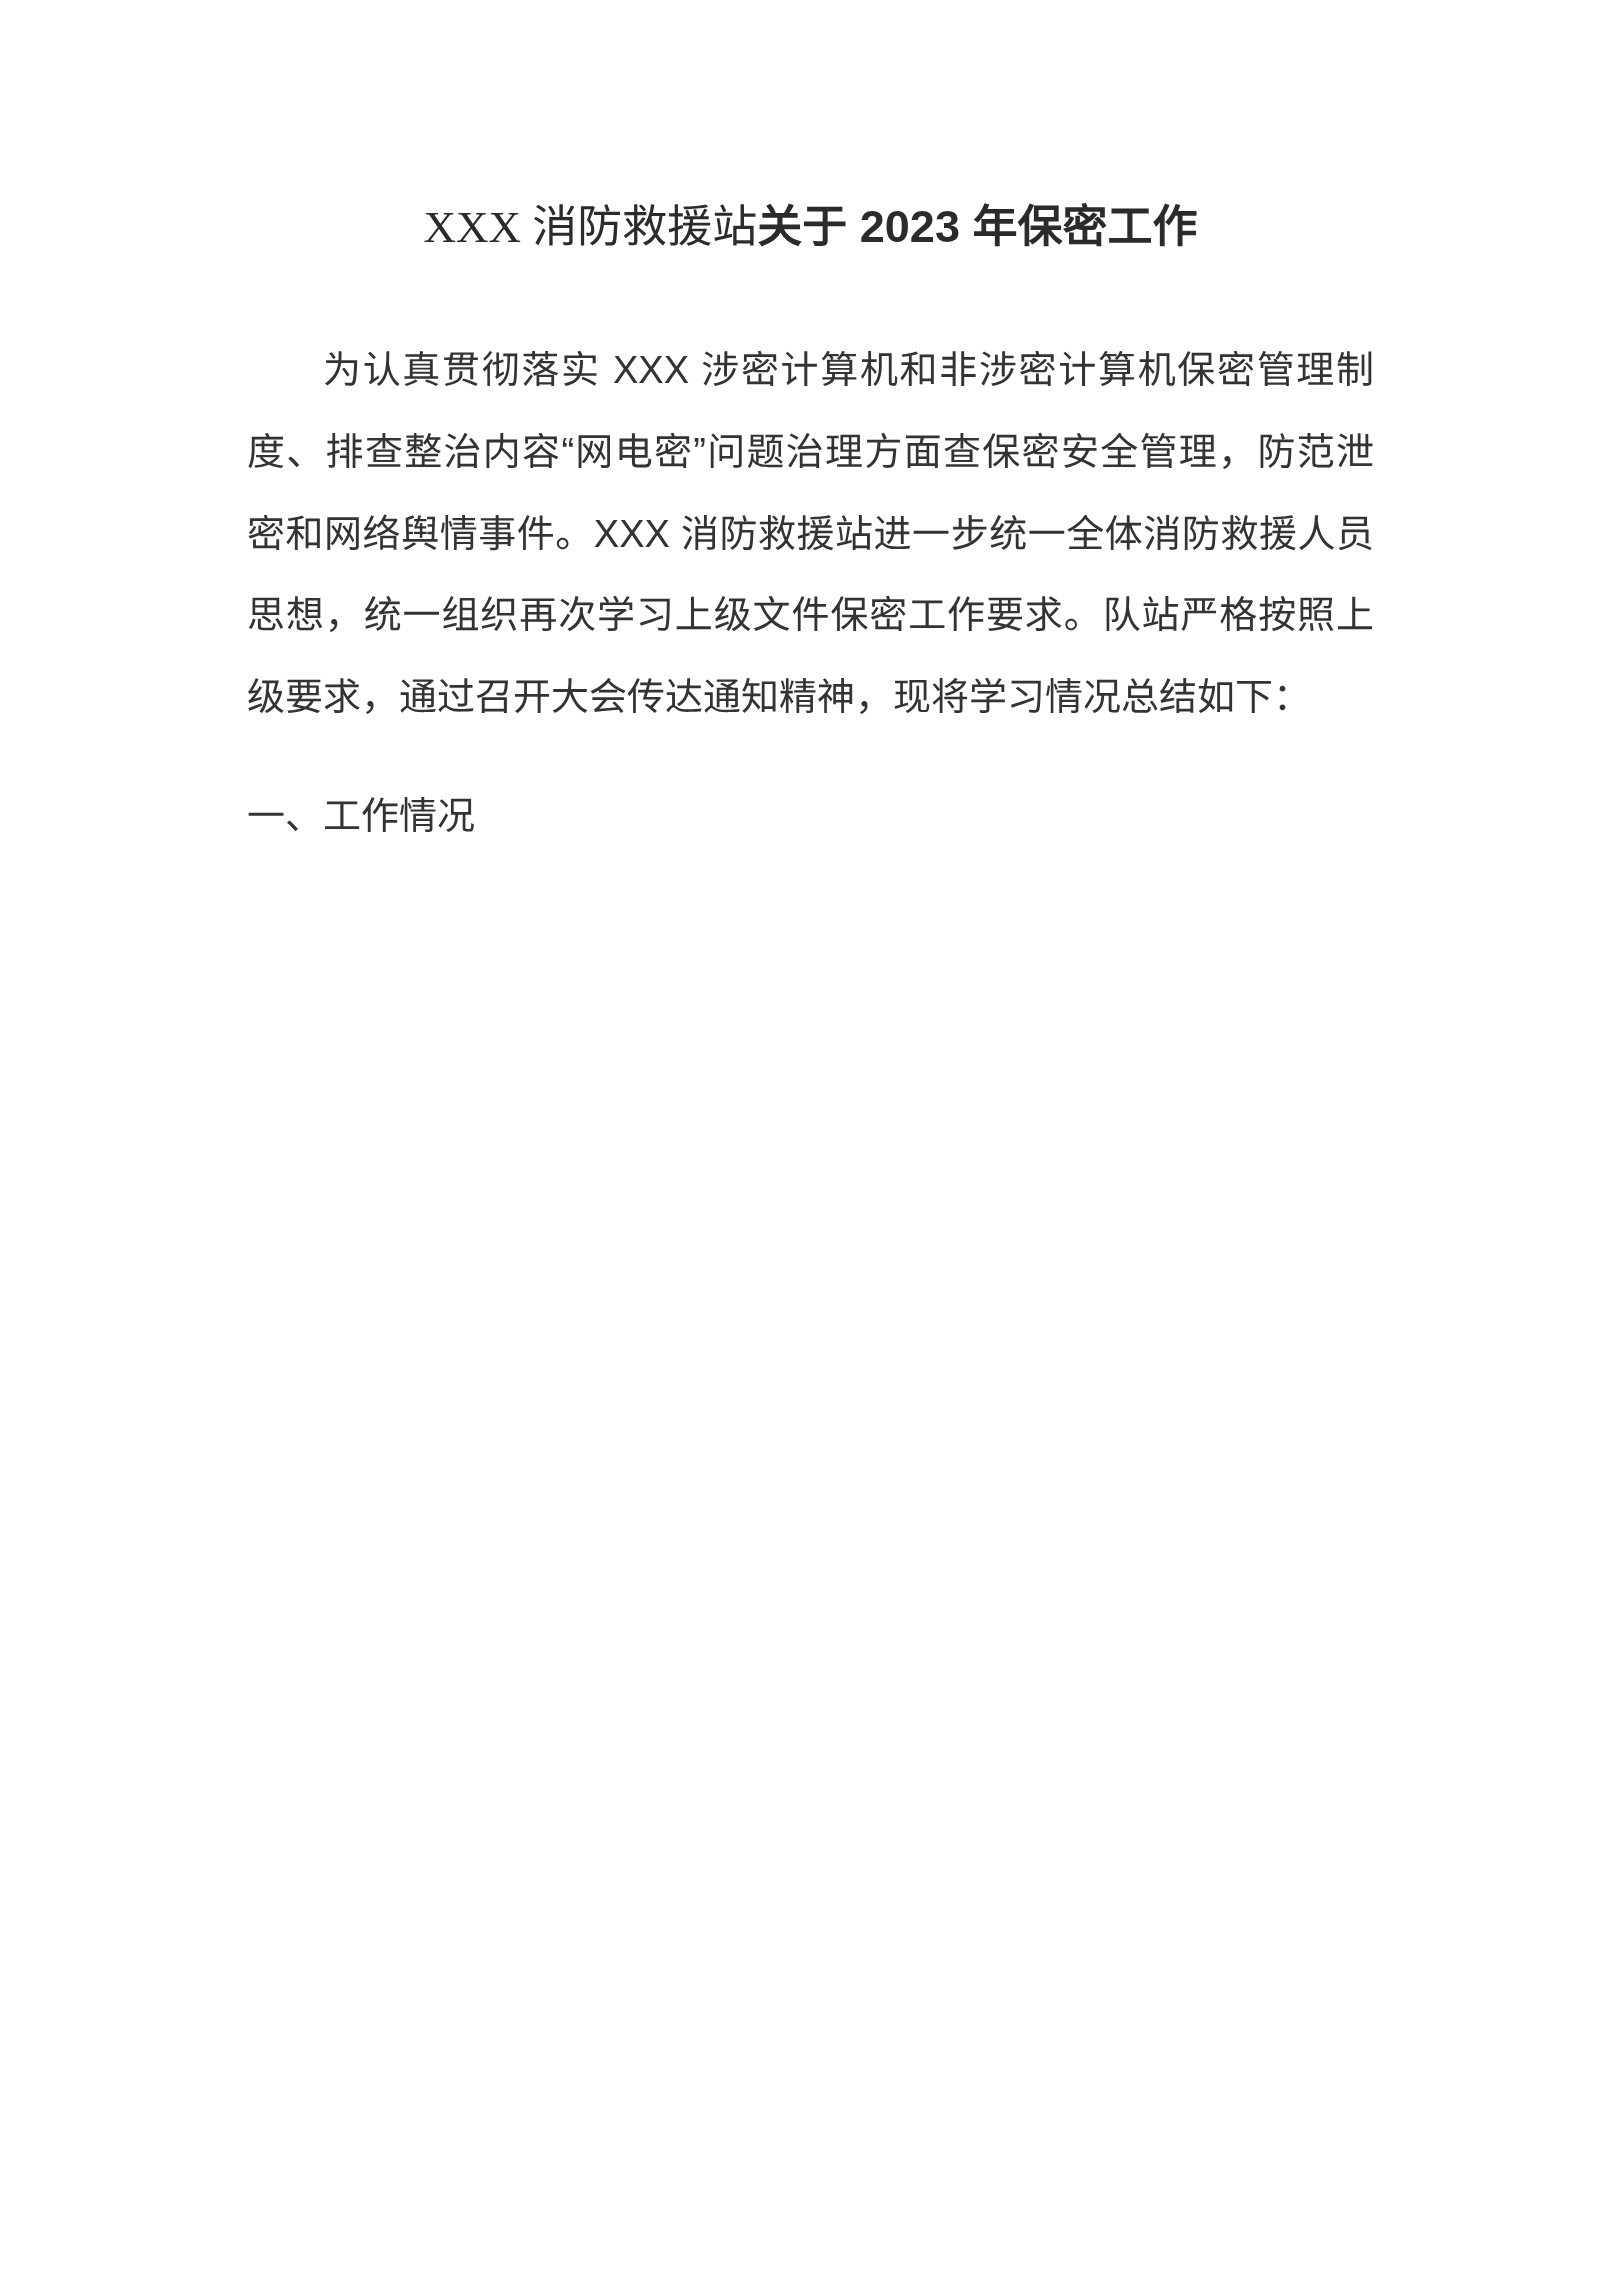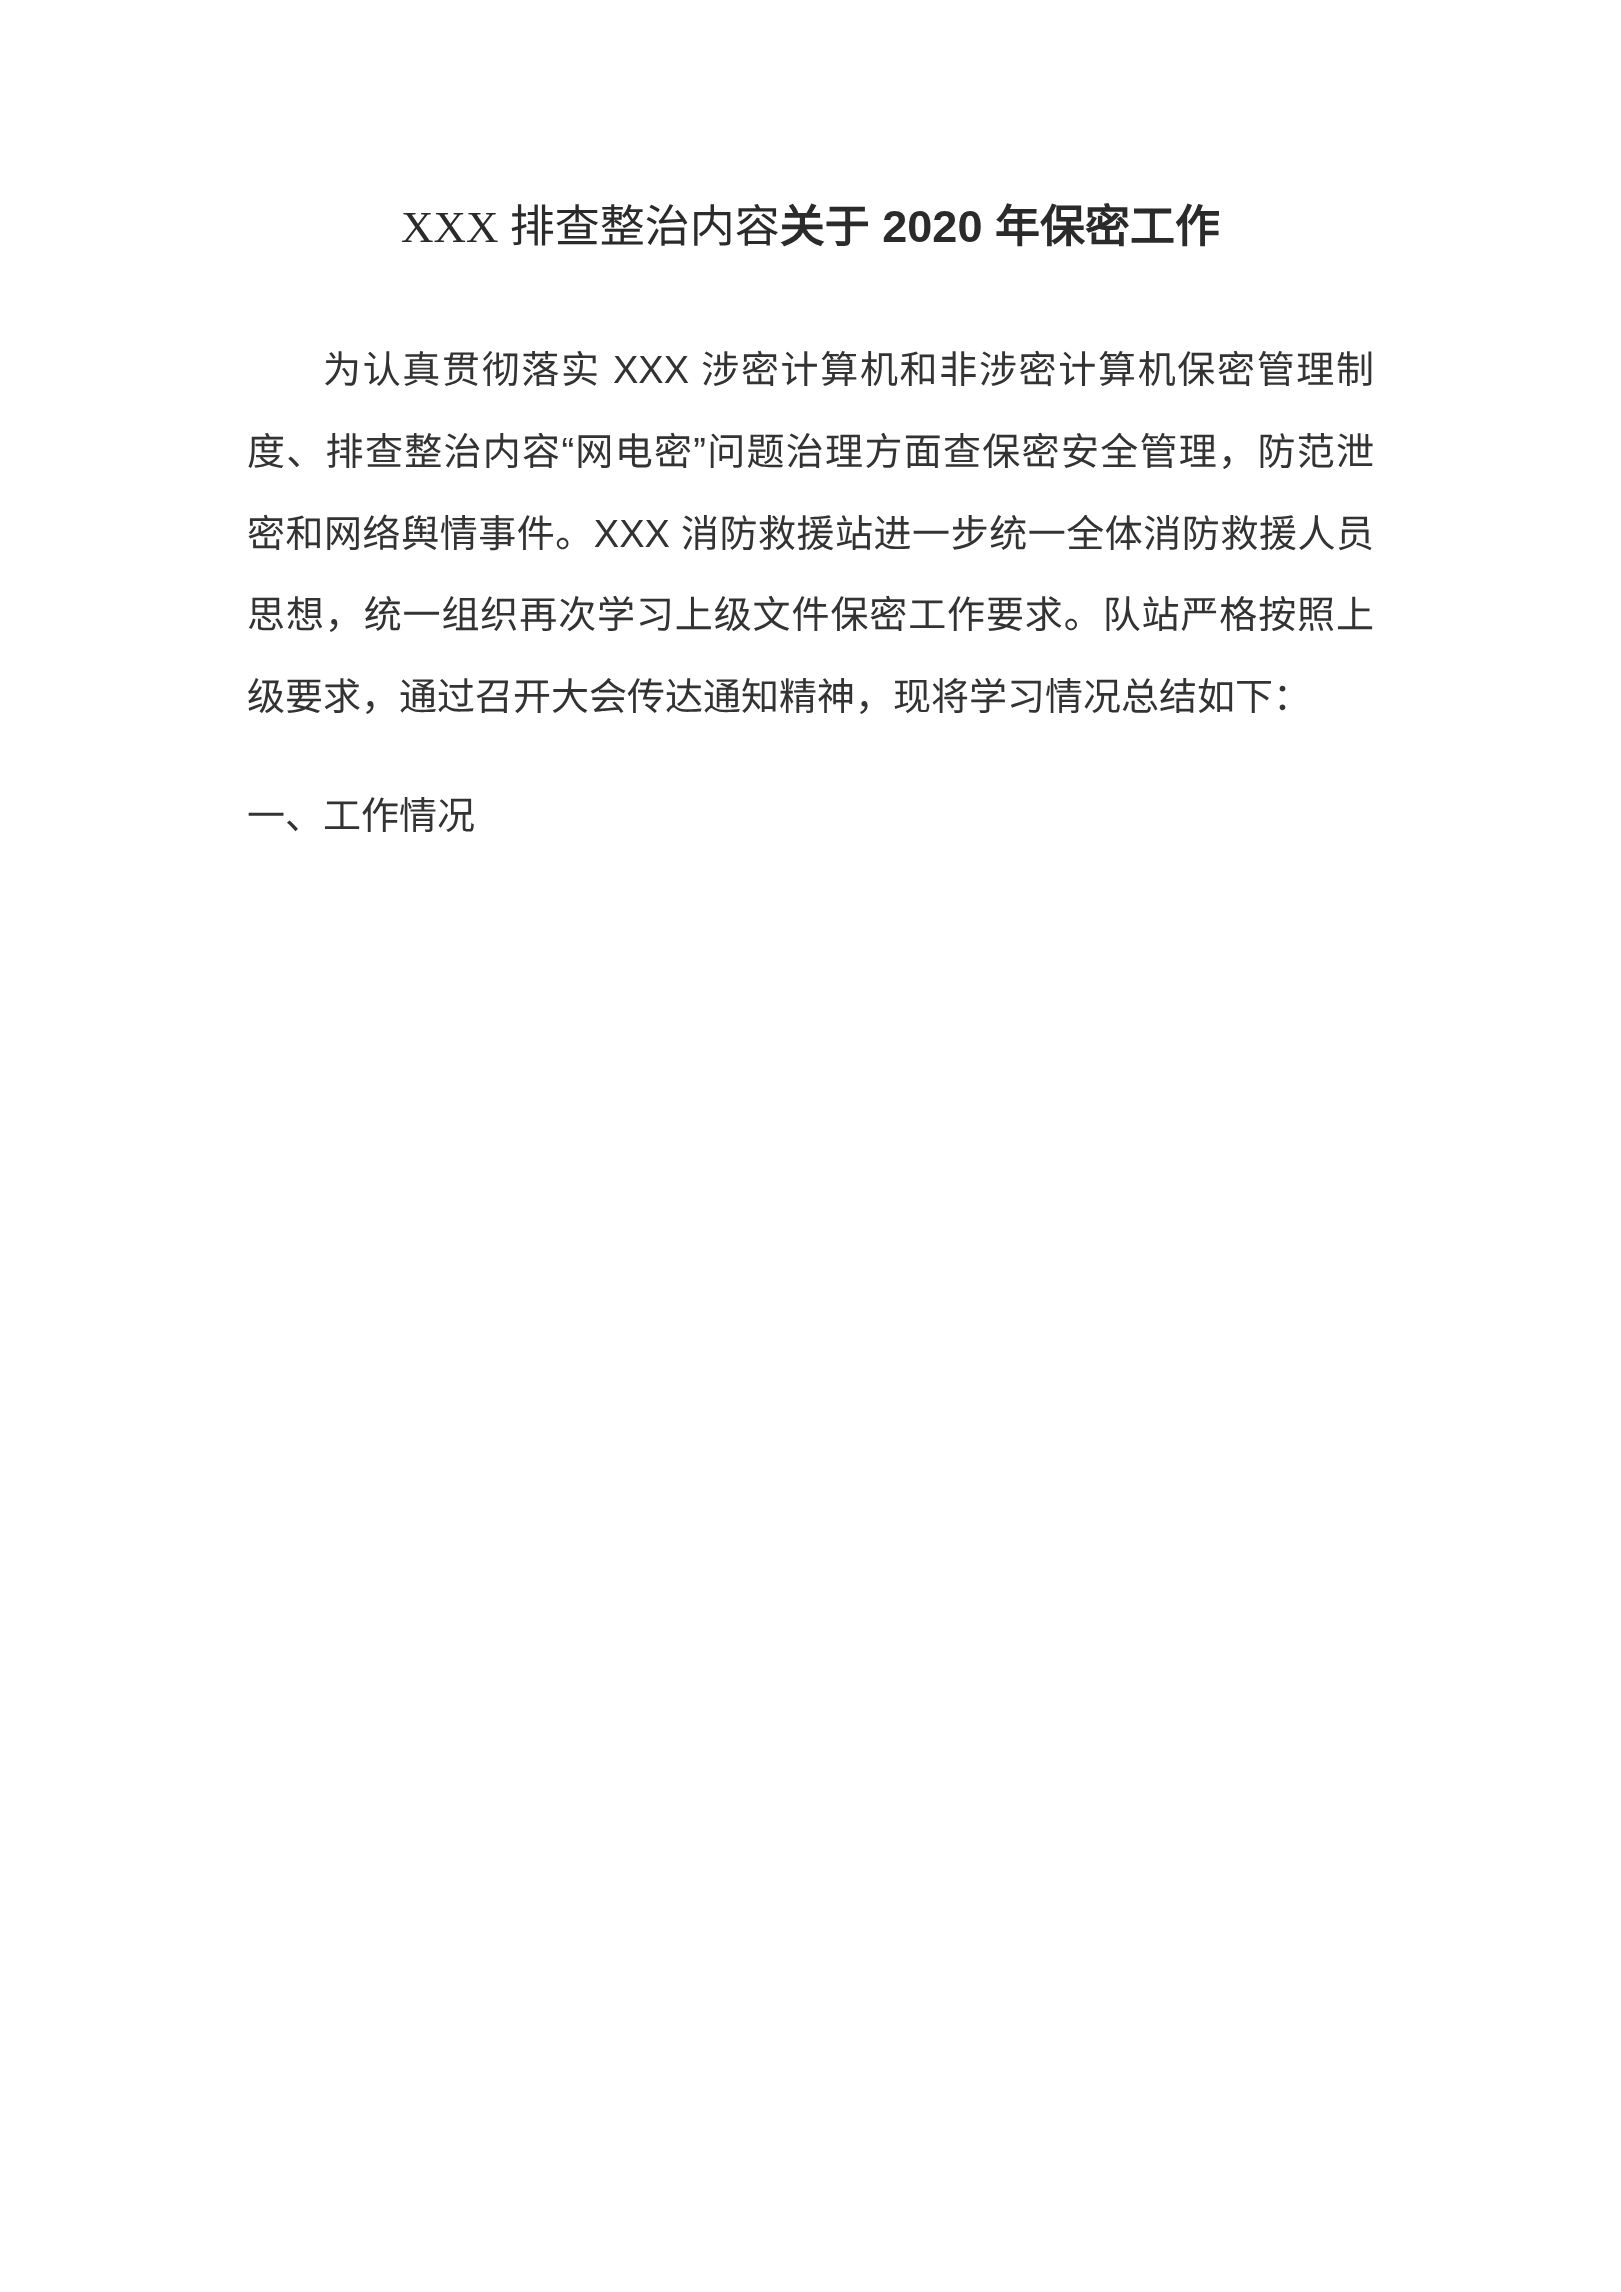--- a/index.html
+++ b/index.html
@@ -55,21 +55,21 @@
     text-align: left;
     margin-top: 5.9px;
   }
 </style>
 </head>
 <body>
 
 <div class="page">
 
   <h1 class="doc-title">
-    <span class="title-line"><span class="seg serif">XXX 排查整治内容</span><span class="seg bold">关于 2020 年保密工作</span></span>
+    <span class="title-line"><span class="seg serif">XXX 消防救援站</span><span class="seg bold">关于 2023 年保密工作</span></span>
   </h1>
 
   <p class="para indent">为认真贯彻落实 XXX 涉密计算机和非涉密计算机保密管理制度、排查整治内容“网电密”问题治理方面查保密安全管理，防范泄密和网络舆情事件。XXX 消防救援站进一步统一全体消防救援人员思想，统一组织再次学习上级文件保密工作要求。队站严格按照上级要求，通过召开大会传达通知精神，现将学习情况总结如下：</p>
 
   <p class="para heading">一、工作情况</p>
 
 
 
 
 </div>

